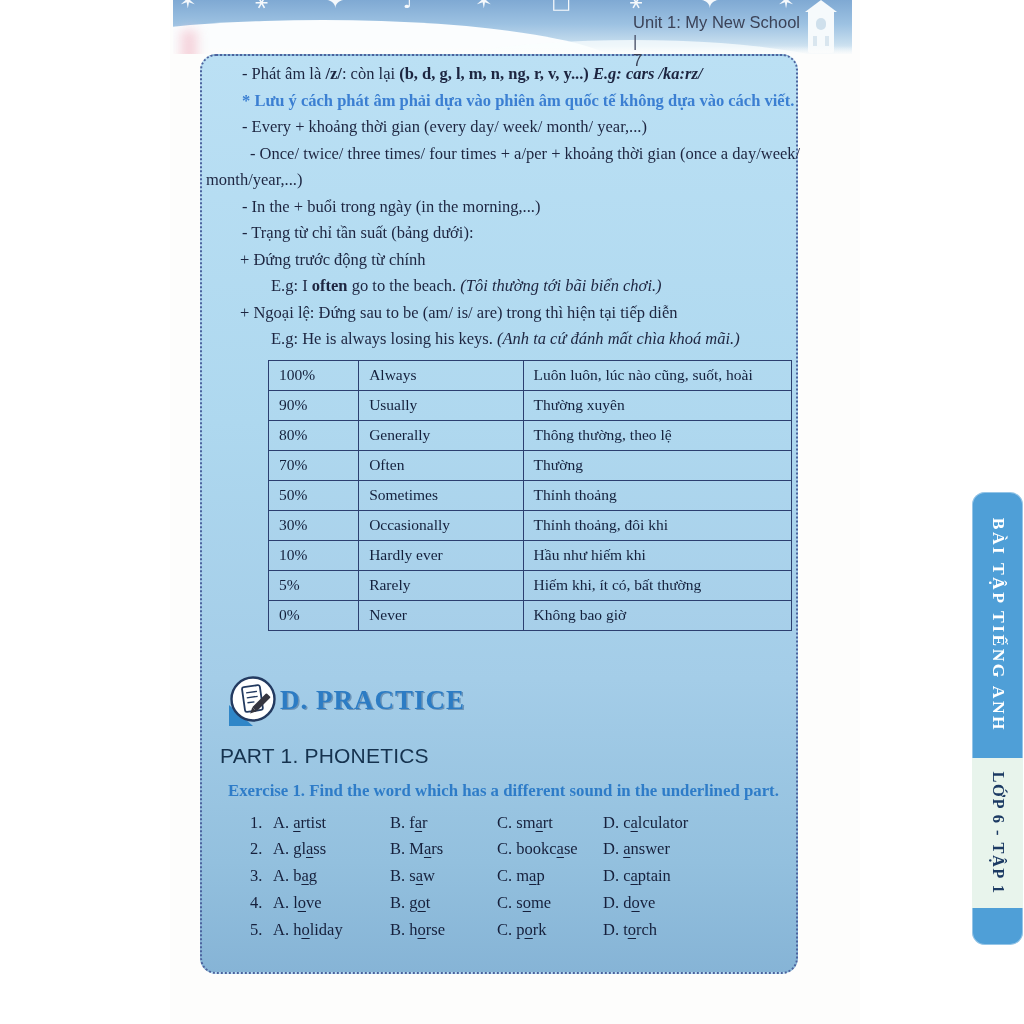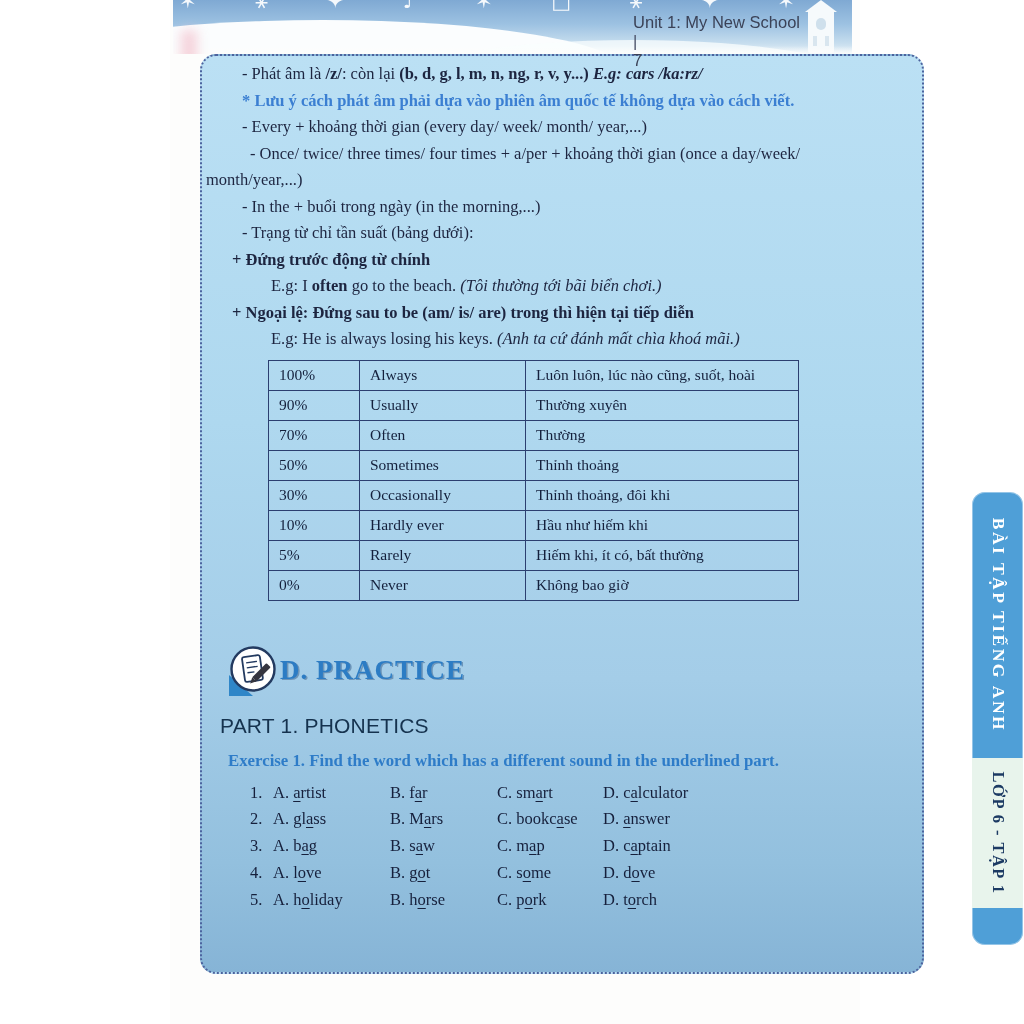--- a/index.html
+++ b/index.html
@@ -39,34 +39,34 @@
 
   .header-line {
     position:absolute; top:13px; right:74px; z-index:6;
     font-family:"Liberation Sans","DejaVu Sans",sans-serif;
     font-size:16.5px; color:#3b4257; display:flex; align-items:baseline;flex-direction:column;
   }
   .header-line .sep { margin:0 9px 0 14px; color:#4a5168; }
 
   
   .content-box {
-    position:absolute; left:30px; top:54px; width:724px; height:920px;
+    position:absolute; left:30px; top:54px; width:598px; height:920px;
     box-sizing:border-box;
     border:2px dotted #4c639e; border-radius:16px;
     background:linear-gradient(180deg,#bbe0f4 0%,#aed8ef 40%,#a4cde8 68%,#93c0de 88%,#86b4d6 100%);
     padding:5px 4px 0 20px;
     font-size:16.5px; color:#1d2540;
   }
   .line { line-height:26.5px; white-space:nowrap; }
   .line .b { font-weight:bold; }
   .line .i { font-style:italic; }
   .k-body        { margin-left:20px; }
   .k-body-indent { margin-left:28px; }
   .k-flush       { margin-left:-16px; }
-  .k-plus        { margin-left:10px;font-weight:bold; }
+  .k-plus        { margin-left:18px; }
   .k-example     { margin-left:49px; }
   .k-note        { margin-left:20px; color:#3b7fd2;font-weight:bold; }
   .k-subheading  { margin-left:22px; font-weight:bold; }
 
   
   .freq-table {
     margin:7px 0 0 46px; border-collapse:collapse;
     font-size:15.5px; color:#14203c;
   }
   .freq-table td {
@@ -164,20 +164,25 @@
         <tbody>
             <tr>
               <td class="c0">100%</td>
               <td class="c1">Always</td>
               <td class="c2">Luôn luôn, lúc nào cũng, suốt, hoài</td>
             </tr>
             <tr>
               <td class="c0">90%</td>
               <td class="c1">Usually</td>
               <td class="c2">Thường xuyên</td>
+            </tr>
+            <tr>
+              <td class="c0">80%</td>
+              <td class="c1">Generally</td>
+              <td class="c2">Thông thường, theo lệ</td>
             </tr>
             <tr>
               <td class="c0">70%</td>
               <td class="c1">Often</td>
               <td class="c2">Thường</td>
             </tr>
             <tr>
               <td class="c0">50%</td>
               <td class="c1">Sometimes</td>
               <td class="c2">Thỉnh thoảng</td>

